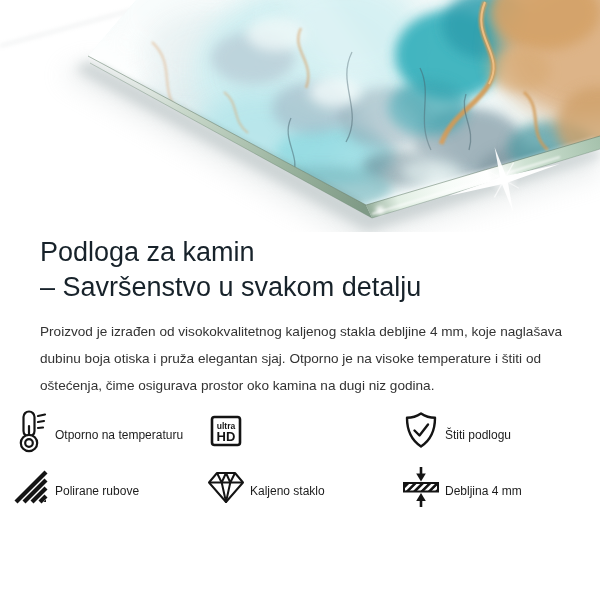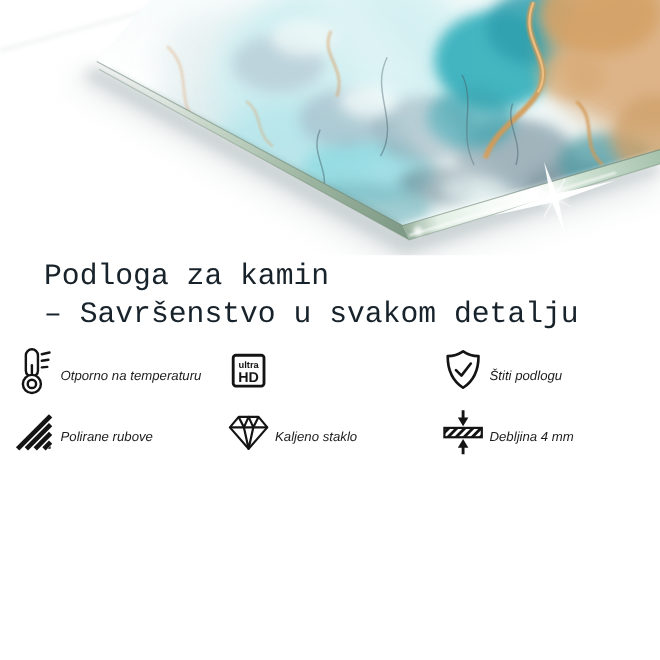--- a/index.html
+++ b/index.html
@@ -1,29 +1,29 @@
 <!DOCTYPE html>
 <html><head>
 <meta charset="utf-8">
 <style>
   html,body{margin:0;padding:0;background:#ffffff;}
   .page{position:relative;width:600px;height:600px;overflow:hidden;
         font-family:"Liberation Sans",sans-serif;color:#222;background:#fff;}
   .hero{position:relative;width:600px;height:232px;}
   .hero svg{display:block;}
   .content{padding:0 40px;}
-  h1{margin:0;padding-top:3px;font-family:Liberation Mono, monospace;font-weight:400;
+  h1{margin:0;padding-top:3px;font-family:Liberation Sans, sans-serif;font-weight:400;
      font-size:27px;line-height:35px;color:#17222a;letter-spacing:0;}
   h1 .h-line{display:block;}
   .desc{margin:13px 0 0;font-size:13.6px;line-height:27px;color:#333;width:540px;}
   .features{margin:8px 0 0 -33px;width:586px;display:grid;
             grid-template-columns:repeat(3,195px);row-gap:8px;}
   .feature{display:flex;align-items:center;}
   .ficon{height:48px;display:flex;align-items:flex-end;justify-content:center;}
-  .flabel{margin-top:7px;font-size:12px;color:#1c1c1c;white-space:nowrap;font-style:italic;}
+  .flabel{margin-top:7px;font-size:12px;color:#1c1c1c;white-space:nowrap;}
   .icon-stroke{stroke:#141414;fill:none;}
   .badge-text{fill:#141414;font-family:"Liberation Sans",sans-serif;font-weight:bold;}
 </style>
 </head>
 <body>
 
 <div class="page">
 
   <div class="hero">
     <svg width="600" height="232" viewBox="0 0 600 232">
@@ -133,20 +133,21 @@
       </g>
     </svg>
   </div>
 
   <div class="content">
     <h1>
       <span class="h-line">Podloga za kamin</span>
       <span class="h-line">– Savršenstvo u svakom detalju</span>
     </h1>
 
+    <p class="desc">Proizvod je izrađen od visokokvalitetnog kaljenog stakla debljine 4 mm, koje naglašava dubinu boja otiska i pruža elegantan sjaj. Otporno je na visoke temperature i štiti od oštećenja, čime osigurava prostor oko kamina na dugi niz godina.</p>
 
     <div class="features">
 
       <div class="feature">
         <div class="ficon">
           <svg width="48" height="48" viewBox="0 0 48 48">
             <g class="icon-stroke" stroke-width="2.2" stroke-linecap="round">
               <rect x="16.5" y="4.5" width="11" height="25" rx="5.5"></rect>
               <circle cx="22" cy="36" r="8.2" fill="#ffffff"></circle>
               <circle cx="22" cy="36" r="3.8"></circle>

